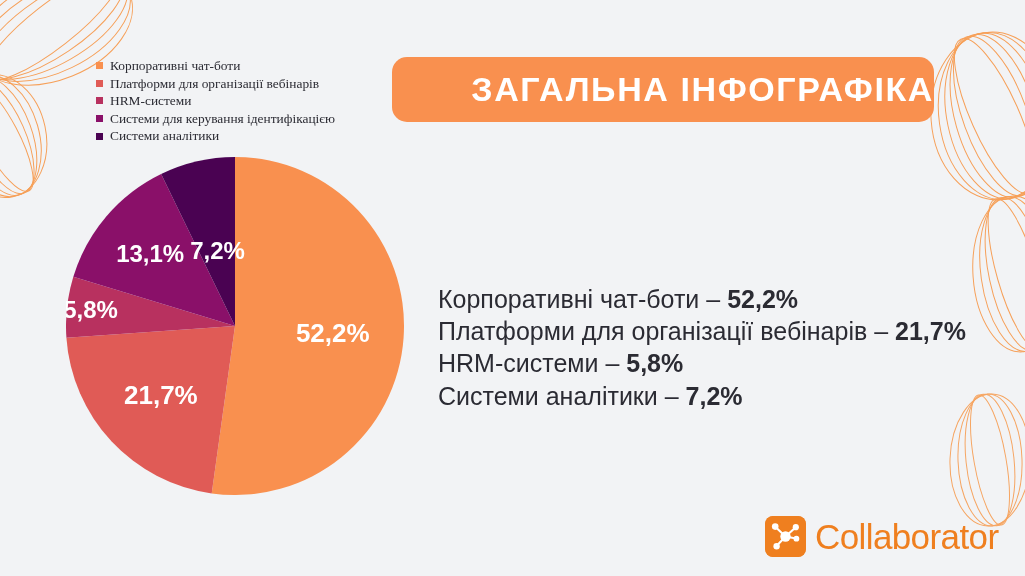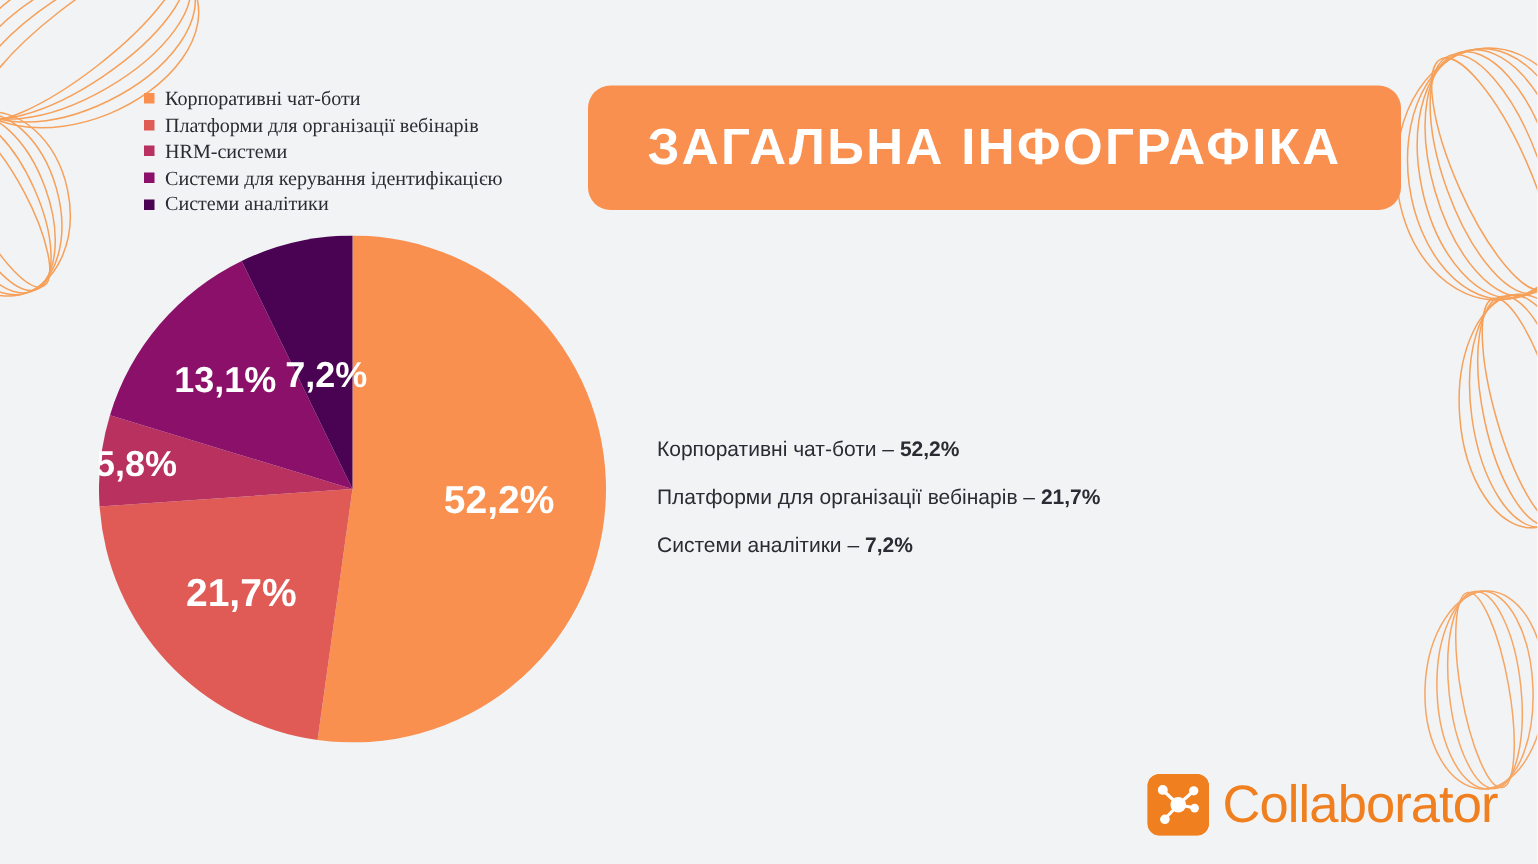--- a/index.html
+++ b/index.html
@@ -52,26 +52,26 @@
     white-space: nowrap;
     line-height: 1;
   }
 
   
   #title-banner {
     position: absolute;
     left: 392px;
     top: 57px;
     width: 542px;
-    height: 83px;
+    height: 65px;
     background: #f9904f;
     border-radius: 15px;
     display: flex;
     align-items: center;
-    justify-content: center;
+    justify-content: flex-end;
   }
   #title-text {
     color: #ffffff;
     font-size: 34px;
     font-weight: bold;
     letter-spacing: 1.6px;
     white-space: nowrap;
   }
 
   
@@ -92,21 +92,21 @@
   }
 
   
   #breakdown {
     position: absolute;
     left: 438px;
     top: 283px;
     width: 560px;
   }
   .bd-row {
-    font-size: 14px;
+    font-size: 25px;
     color: #2b2b33;
     line-height: 32.2px;
     white-space: nowrap;
   }
   .bd-row b { font-weight: bold; }
 
   
   #logo {
     position: absolute;
     left: 765px;
@@ -220,20 +220,23 @@
         </g>
     </svg>
   </div>
 
   <div id="breakdown">
     <div class="bd-row">
       <span>Корпоративні чат-боти</span><span> – </span><b>52,2%</b>
     </div>
     <div class="bd-row">
       <span>Платформи для організації вебінарів</span><span> – </span><b>21,7%</b>
+    </div>
+    <div class="bd-row">
+      <span>HRM-системи</span><span> – </span><b>5,8%</b>
     </div>
     <div class="bd-row">
       <span>Системи аналітики</span><span> – </span><b>7,2%</b>
     </div>
   </div>
 
   <div id="logo">
     <svg id="logo-mark" viewBox="0 0 41 41">
       <rect x="0" y="0" width="41" height="41" rx="8" fill="#ef7f1f"></rect>
       <g stroke="#ffffff" stroke-width="2.1" stroke-linecap="round">

